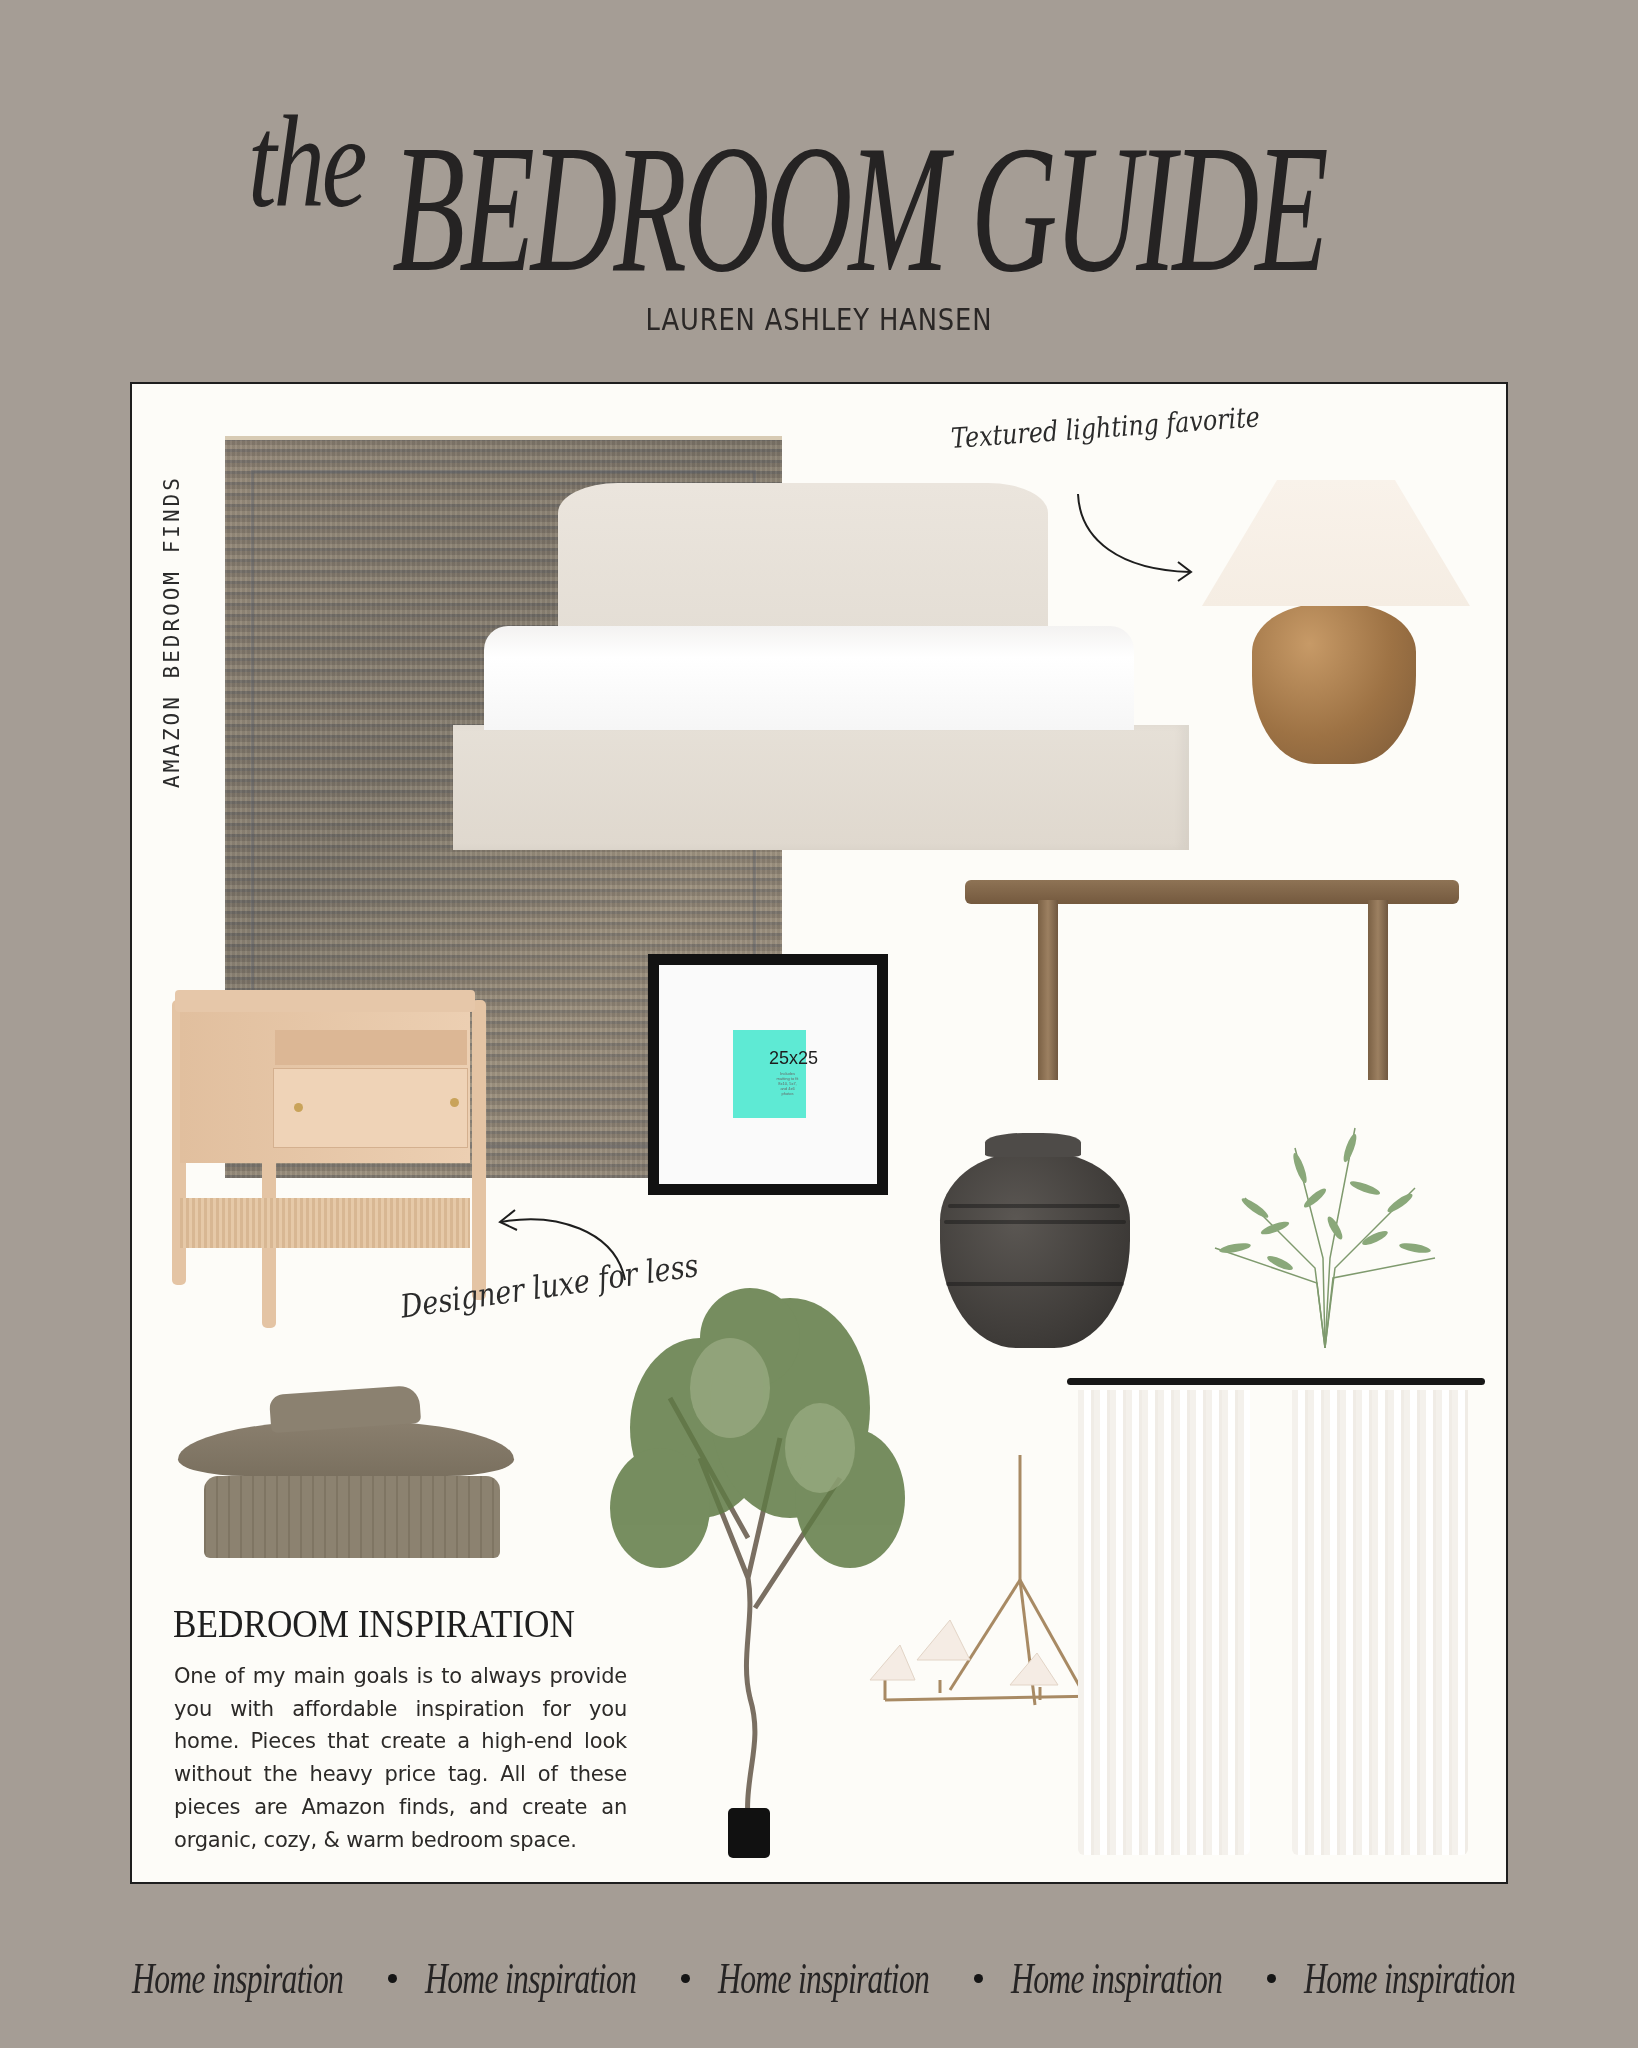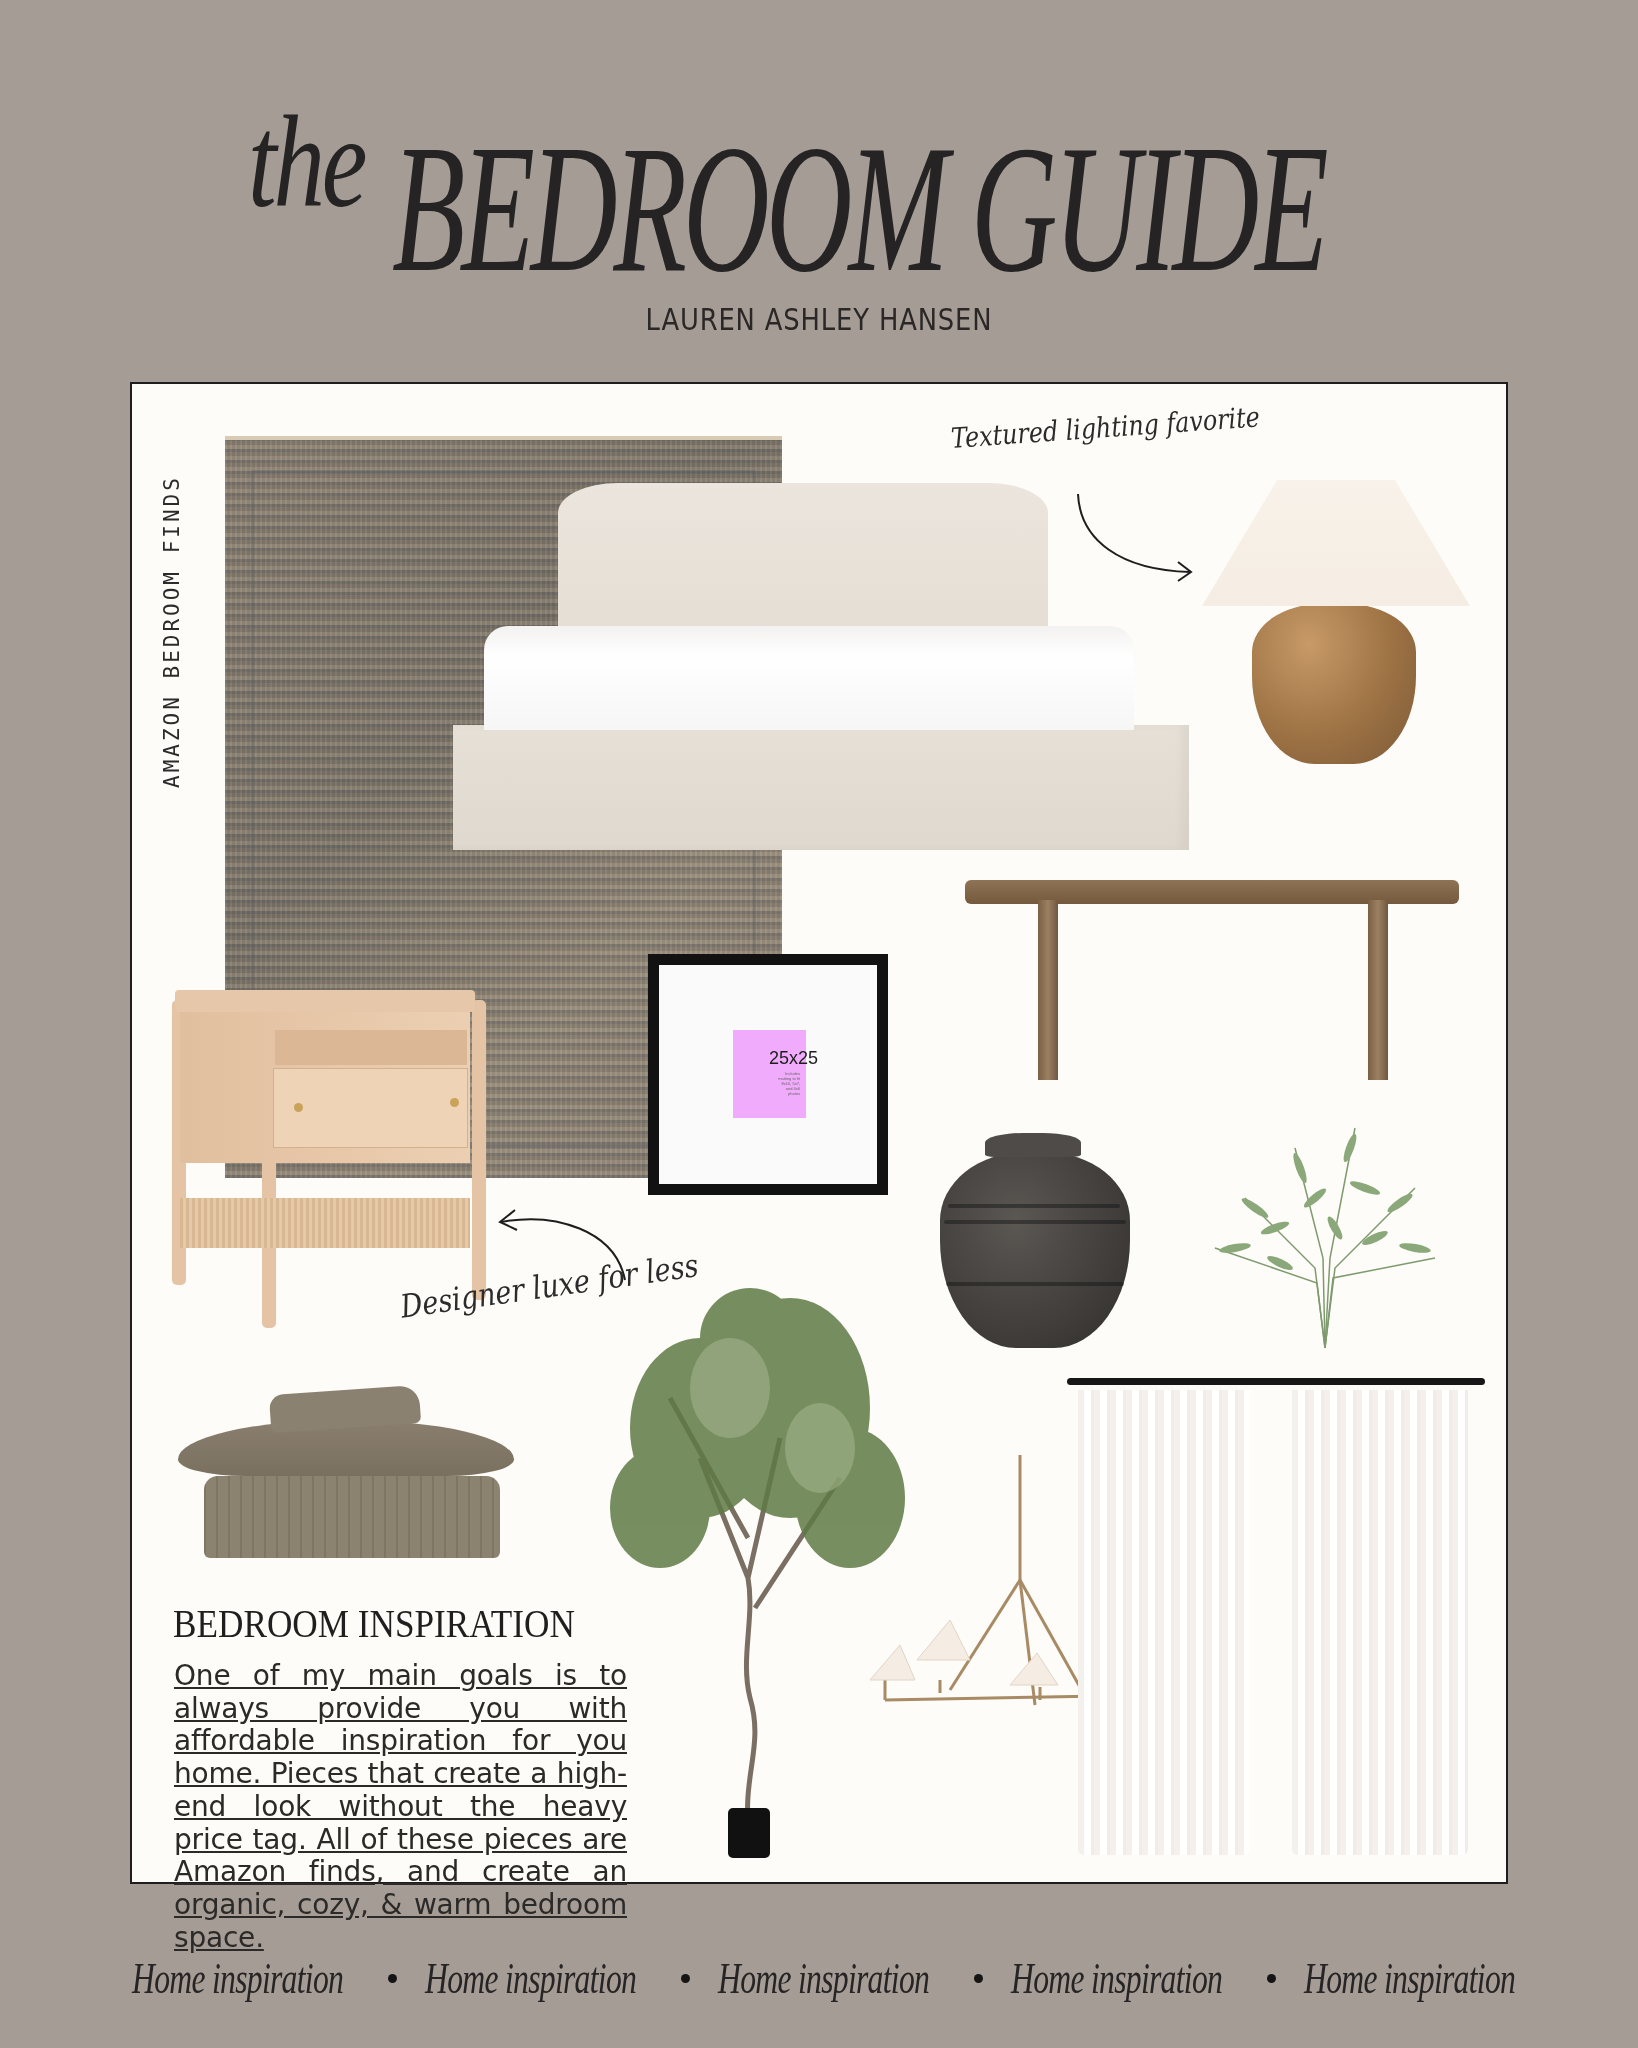--- a/index.html
+++ b/index.html
@@ -107,21 +107,21 @@
   }
   .bench-leg { width: 20px; height: 180px; top: 900px; background: linear-gradient(90deg, #7a6044, #9c8061, #6f5740); }
 
   
   .frame {
     left: 648px; top: 954px; width: 240px; height: 241px;
     background: #fafafa; border: 11px solid #121212;
   }
   .frame-insert {
     left: 733px; top: 1030px; width: 73px; height: 88px;
-    background: #f0abfc; text-align: right; padding-left: 36px;
+    background: #5eead4; text-align: center; padding-left: 36px;
   }
   .frame-size { font-family: "Liberation Sans", sans-serif; font-size: 18px; color: #1d1d1d; margin-top: 18px; display: block; }
   .frame-note { font-size: 4px; color: #666; line-height: 5px; display: block; padding: 2px 6px 0; }
 
   
   .ns-top { left: 175px; top: 990px; width: 300px; height: 22px; background: #e6c7a9; border-radius: 4px; }
   .ns-box { left: 180px; top: 1008px; width: 290px; height: 155px; background: linear-gradient(90deg, #e1bf9e, #eccfb2); }
   .ns-drawer { left: 273px; top: 1068px; width: 195px; height: 80px; background: #efd3b7; border: 1px solid #d4b08f; }
   .ns-cubby { left: 275px; top: 1030px; width: 192px; height: 35px; background: #dcb795; }
   .ns-leg { width: 14px; background: #e4c4a4; border-radius: 5px; }
@@ -151,23 +151,23 @@
 
   
   .insp-heading {
     left: 173px; top: 1600px;
     font-family: "Liberation Serif", serif; font-size: 40px;
     letter-spacing: 0px; color: #1f1f1f; white-space: nowrap;
     transform: scaleX(0.88); transform-origin: left top;
   }
   .insp-body {
     left: 174px; top: 1660px; width: 453px;
-    font-family: "DejaVu Sans", sans-serif; font-size: 28px;
+    font-family: "DejaVu Sans", sans-serif; font-size: 21px;
     line-height: 32.7px; text-align: justify; text-align-last: left;
-    color: #2c2a28; letter-spacing: -0.2px; text-decoration: underline;
+    color: #2c2a28; letter-spacing: -0.2px;
   }
 
   
   .tree { left: 580px; top: 1278px; width: 340px; height: 580px; }
 
   
   .chand { left: 855px; top: 1455px; width: 345px; height: 270px; }
 
   
   .rod { left: 1067px; top: 1378px; width: 418px; height: 7px; background: #171717; border-radius: 4px; }

